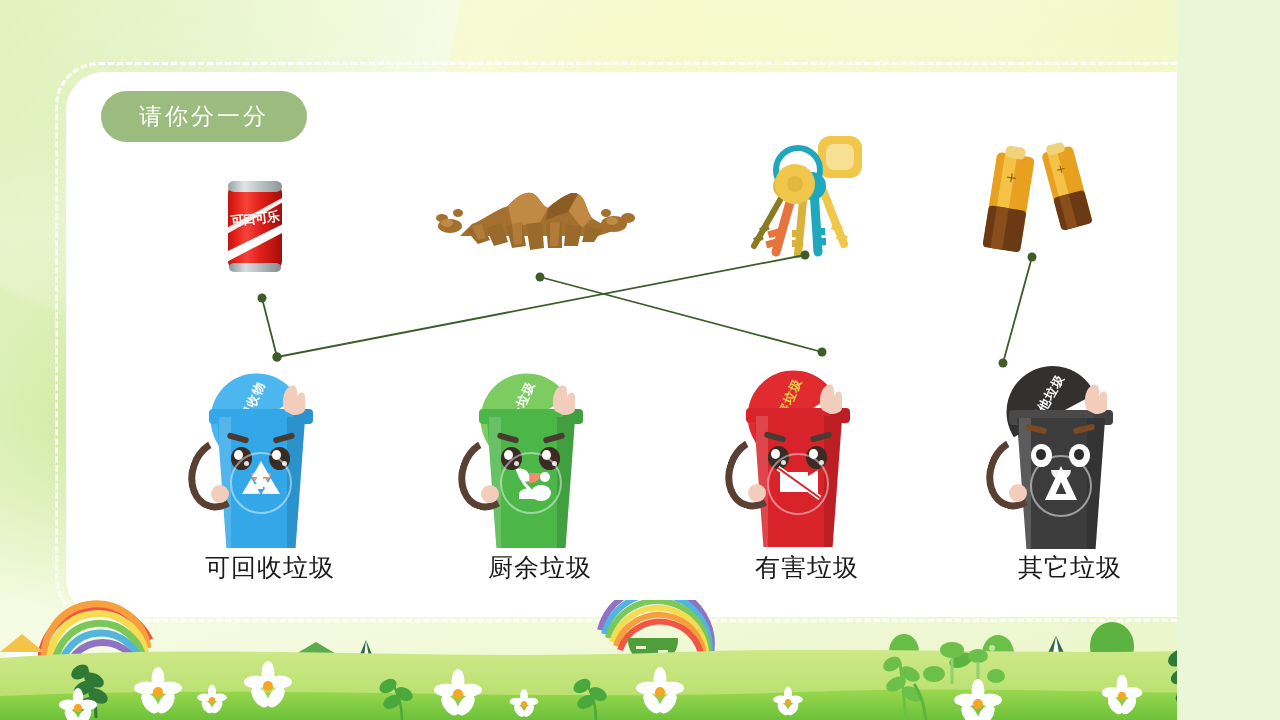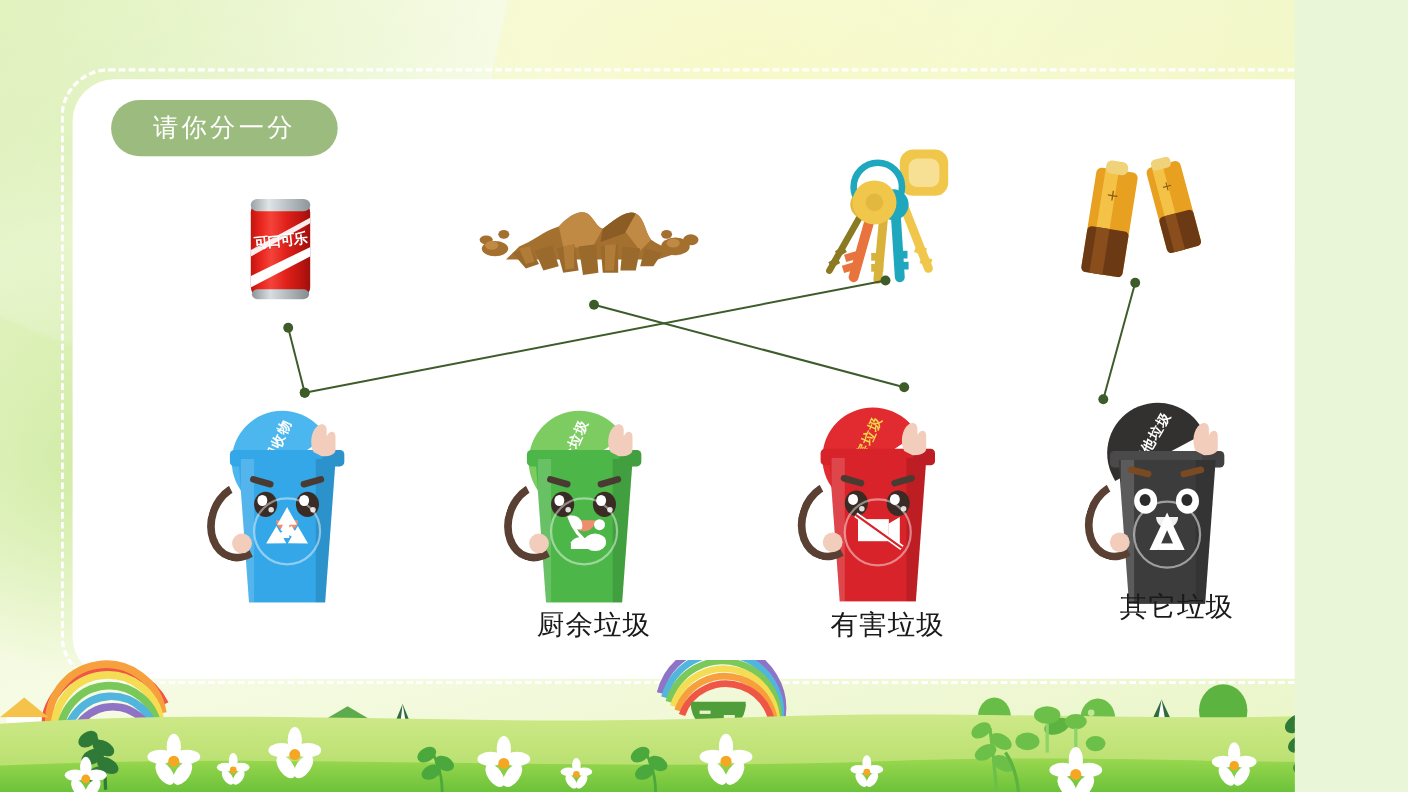--- a/index.html
+++ b/index.html
@@ -341,20 +341,21 @@
     <div class="hand" style="left:26px;top:140px;"></div>
     <svg class="wave" style="left:94px;top:36px;" viewBox="0 0 30 34">
       <path d="M6 30 C2 22 4 10 10 6 C14 3 18 5 18 10 L18 16 C20 10 26 10 26 16 L26 28 C26 32 20 34 14 34 Z" fill="#f2cdbb"></path>
     </svg>
     <svg class="emblem" viewBox="0 0 68 68">
       <circle cx="34" cy="34" r="30" fill="none" stroke="rgba(255,255,255,.45)" stroke-width="2"></circle>
       <path d="M34 12 L43 28 L36 28 L36 40 L30 40 L30 28 L25 28 Z" fill="#fff" transform="rotate(0 34 34)"></path>
       <path d="M34 12 L43 28 L36 28 L36 40 L30 40 L30 28 L25 28 Z" fill="#fff" transform="rotate(120 34 34)"></path>
       <path d="M34 12 L43 28 L36 28 L36 40 L30 40 L30 28 L25 28 Z" fill="#fff" transform="rotate(240 34 34)"></path>
     </svg>
+    <div class="bin-label">可回收垃圾</div>
   </div>
 
   <div class="bin" style="left:455px;top:345px;">
     <div class="lid" style="left:20px;top:2px;background:#7ccc62;transform:rotate(-34deg);">
       <div class="lid-text" style="color:#ffffff;">厨余垃圾</div>
     </div>
     <div class="bin-rim" style="background:#4cb648;">
         <div class="rim-sh"></div>
       </div>
     <div class="bin-body" style="background:#4cb648;">
@@ -454,21 +455,21 @@
     <div class="arm" style="left:2px;top:96px;transform:rotate(18deg);"></div>
     <div class="hand" style="left:24px;top:144px;"></div>
     <svg class="wave" style="left:96px;top:40px;" viewBox="0 0 30 34">
       <path d="M6 30 C2 22 4 10 10 6 C14 3 18 5 18 10 L18 16 C20 10 26 10 26 16 L26 28 C26 32 20 34 14 34 Z" fill="#f2cdbb"></path>
     </svg>
     <svg class="emblem" style="top:112px;" viewBox="0 0 68 68">
       <circle cx="34" cy="34" r="30" fill="none" stroke="rgba(255,255,255,.5)" stroke-width="2"></circle>
       <path d="M34 14 L50 48 L42 48 L34 30 L26 48 L18 48 Z" fill="#fff"></path>
       <rect x="26" y="42" width="16" height="6" fill="#fff"></rect>
     </svg>
-    <div class="bin-label" style="top:195px;">其它垃圾</div>
+    <div class="bin-label" style="top:211px;">其它垃圾</div>
   </div>
 
   <svg class="meadow" viewBox="0 0 1280 120" preserveAspectRatio="none">
     <defs>
       <linearGradient id="grassg" x1="0" y1="0" x2="0" y2="1">
         <stop offset="0%" stop-color="#cfe98a"></stop>
         <stop offset="70%" stop-color="#b9e06f"></stop>
         <stop offset="100%" stop-color="#8ccf4e"></stop>
       </linearGradient>
       <linearGradient id="grassg2" x1="0" y1="0" x2="0" y2="1">

